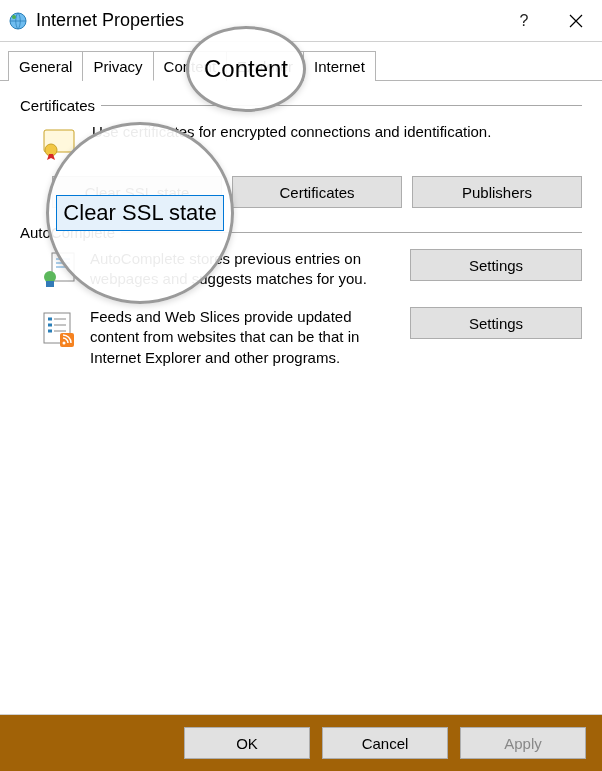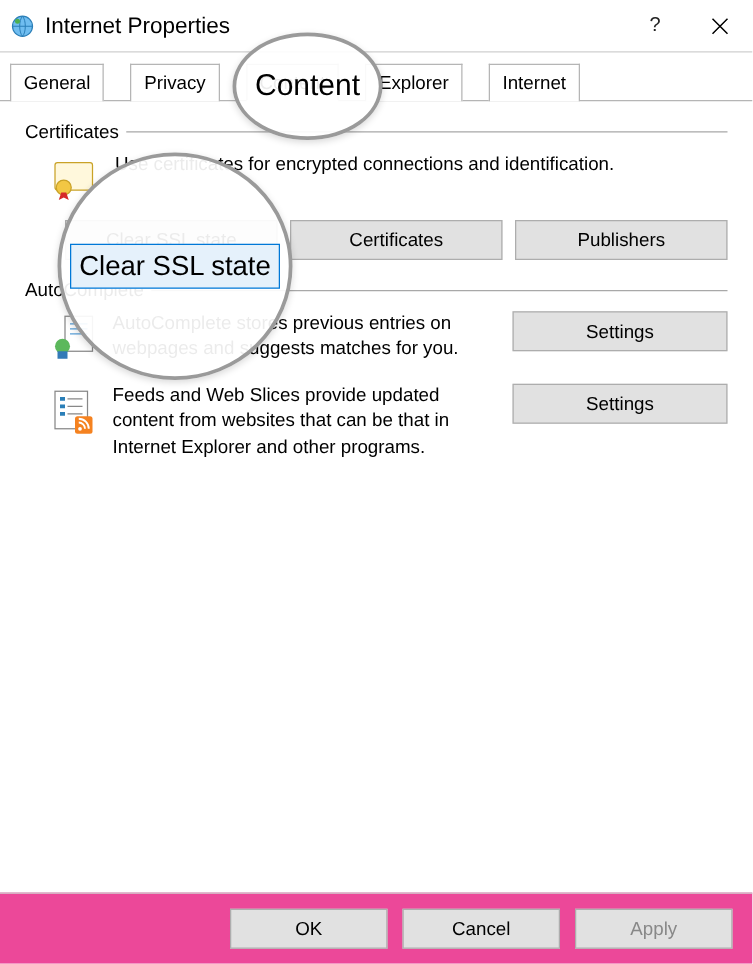--- a/index.html
+++ b/index.html
@@ -32,21 +32,20 @@
     display: flex; align-items: center; justify-content: center;
     color: #222;
     font-size: 16px;
   }
   .tabs {
     border-bottom: 1px solid #b5b5b5;
     display: flex;
     padding: 8px 0 0 8px;
     position: relative;
     z-index: 2;
-    gap: 22px;
   }
   .tab {
     padding: 6px 10px 5px 10px;
     border: 1px solid #b5b5b5;
     border-bottom: none;
     background: #fff;
     margin-right: -1px;
     font-size: 15px;
     color: #000;
     cursor: default;
@@ -127,21 +126,21 @@
     align-items: flex-start;
     gap: 10px;
     padding-left: 18px;
   }
   .row2 .desc { flex: 1; }
 
   .footer {
     position: absolute;
     left: 0; right: 0; bottom: 0;
     border-top: 1px solid #d0d0d0;
-    background: #ec4899;
+    background: #a16207;
     padding: 12px 16px;
     display: flex;
     gap: 12px;
     justify-content: flex-end;
   }
 
   
   .mag {
     position: absolute;
     border-radius: 50%;

